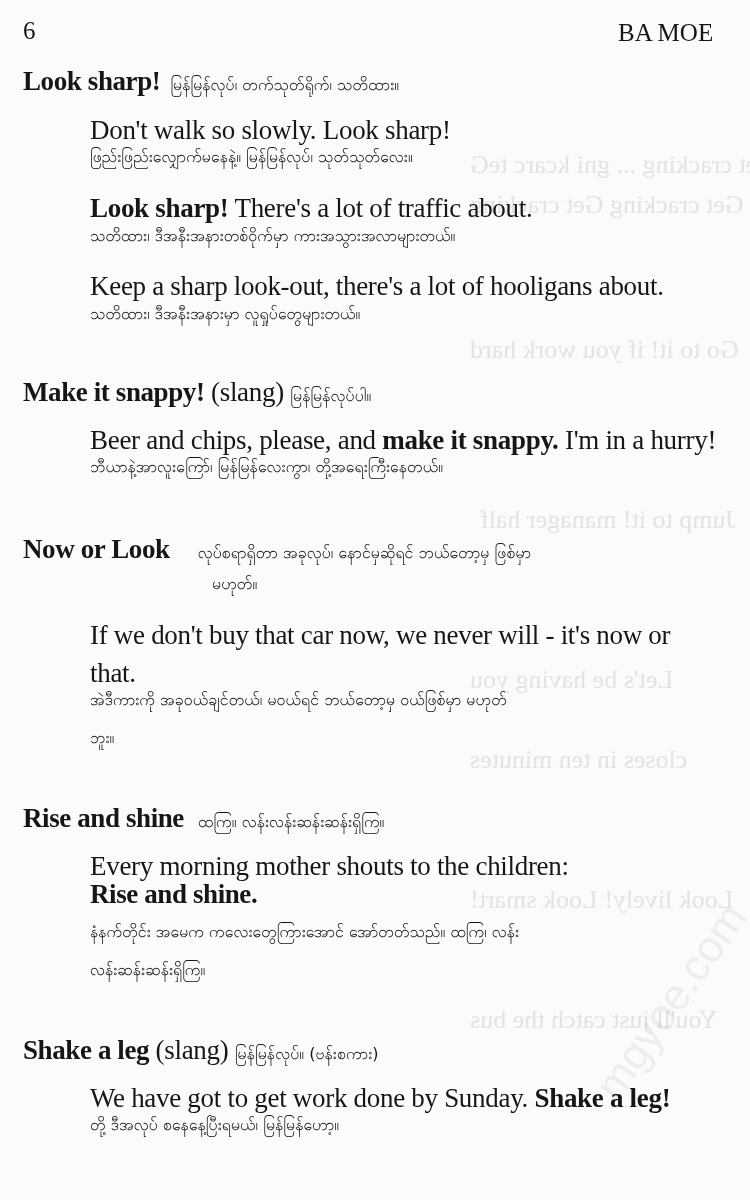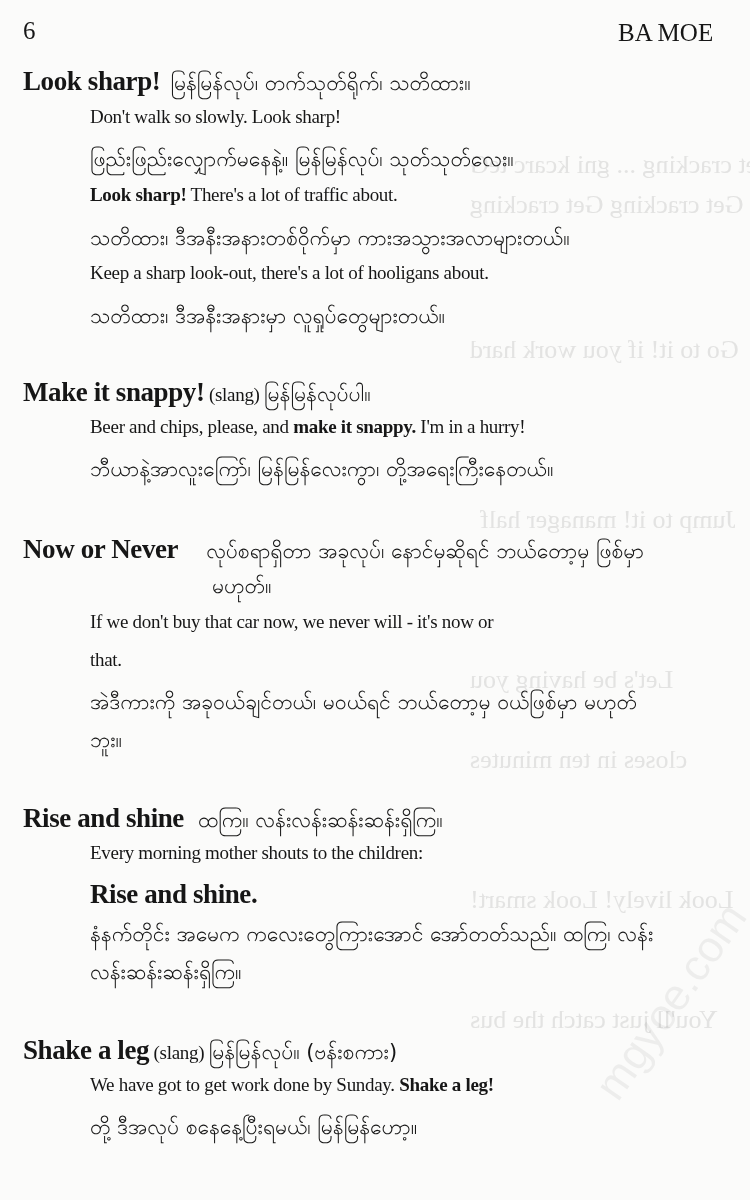--- a/index.html
+++ b/index.html
@@ -11,23 +11,23 @@
     position: relative;
   }
   .page { position: absolute; inset: 0; }
   
   .bleed { position: absolute; left: 0; top: 0; width: 750px; height: 1200px; pointer-events: none; }
   .bleed span {
     position: absolute; color: #e3e3e2; font-size: 26px; white-space: nowrap;
     transform: scaleX(-1); font-family: "Liberation Serif", serif;
   }
   .line { position: absolute; white-space: nowrap; line-height: 1; }
-  .en { font-size: 19px; letter-spacing: -0.3px; }
+  .en { font-size: 27px; letter-spacing: -0.3px; margin-top: 10px; }
   .head { font-size: 27px; font-weight: bold; letter-spacing: -0.4px; }
-  .my { font-size: 21px; font-family: "DejaVu Sans", sans-serif; letter-spacing: 0; }
+  .my { font-size: 16px; font-family: "DejaVu Sans", sans-serif; letter-spacing: 0; }
   .b { font-weight: bold; }
   .hdr { font-size: 25px; }
   .watermark {
     position: absolute; left: 585px; top: 1080px; font-size: 44px;
     color: rgba(0,0,0,0.055); transform: rotate(-55deg); transform-origin: left top;
     font-family: "Liberation Sans", sans-serif; white-space: nowrap;
   }
 </style>
 </head>
 <body>
@@ -71,21 +71,21 @@
       <span class="my">မြန်မြန်လုပ်ပါ။</span>
     </div>
     <div class="line en" style="left:90px;top:417px;">
       <span>Beer and chips, please, and </span><span class="b">make it snappy.</span><span> I'm in a hurry!</span>
     </div>
     <div class="line my" style="left:90px;top:459px;">ဘီယာနဲ့အာလူးကြော်၊ မြန်မြန်လေးကွာ၊ တို့အရေးကြီးနေတယ်။</div>
   </div>
 
   <div>
     <div class="line" style="left:23px;top:536px;">
-      <span class="head">Now or Never</span>
+      <span class="head">Now or Look</span>
       <span class="my" style="margin-left:24px;">လုပ်စရာရှိတာ အခုလုပ်၊ နောင်မှဆိုရင် ဘယ်တော့မှ ဖြစ်မှာ</span>
     </div>
     <div class="line my" style="left:212px;top:576px;">မဟုတ်။</div>
     <div class="line en" style="left:90px;top:612px;font-family:Liberation Serif, serif;">If we don't buy that car now, we never will - it's now or</div>
     <div class="line en" style="left:90px;top:650px;">that.</div>
     <div class="line my" style="left:90px;top:692px;">အဲဒီကားကို အခုဝယ်ချင်တယ်၊ မဝယ်ရင် ဘယ်တော့မှ ဝယ်ဖြစ်မှာ မဟုတ်</div>
     <div class="line my" style="left:90px;top:730px;">ဘူး။</div>
   </div>
 
   <div>

